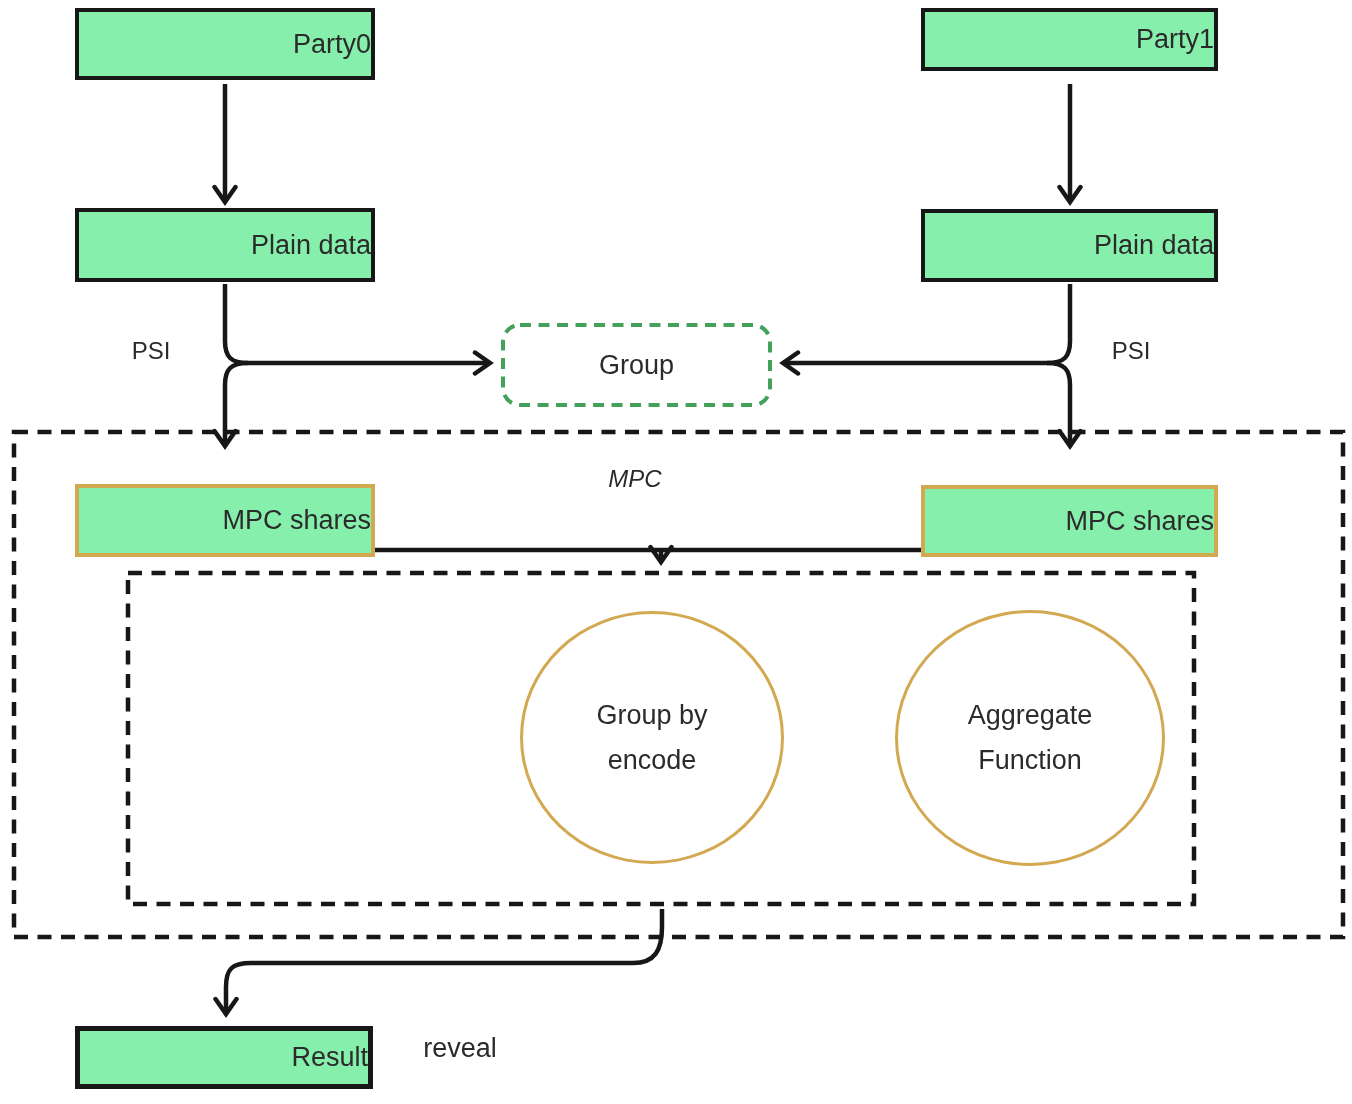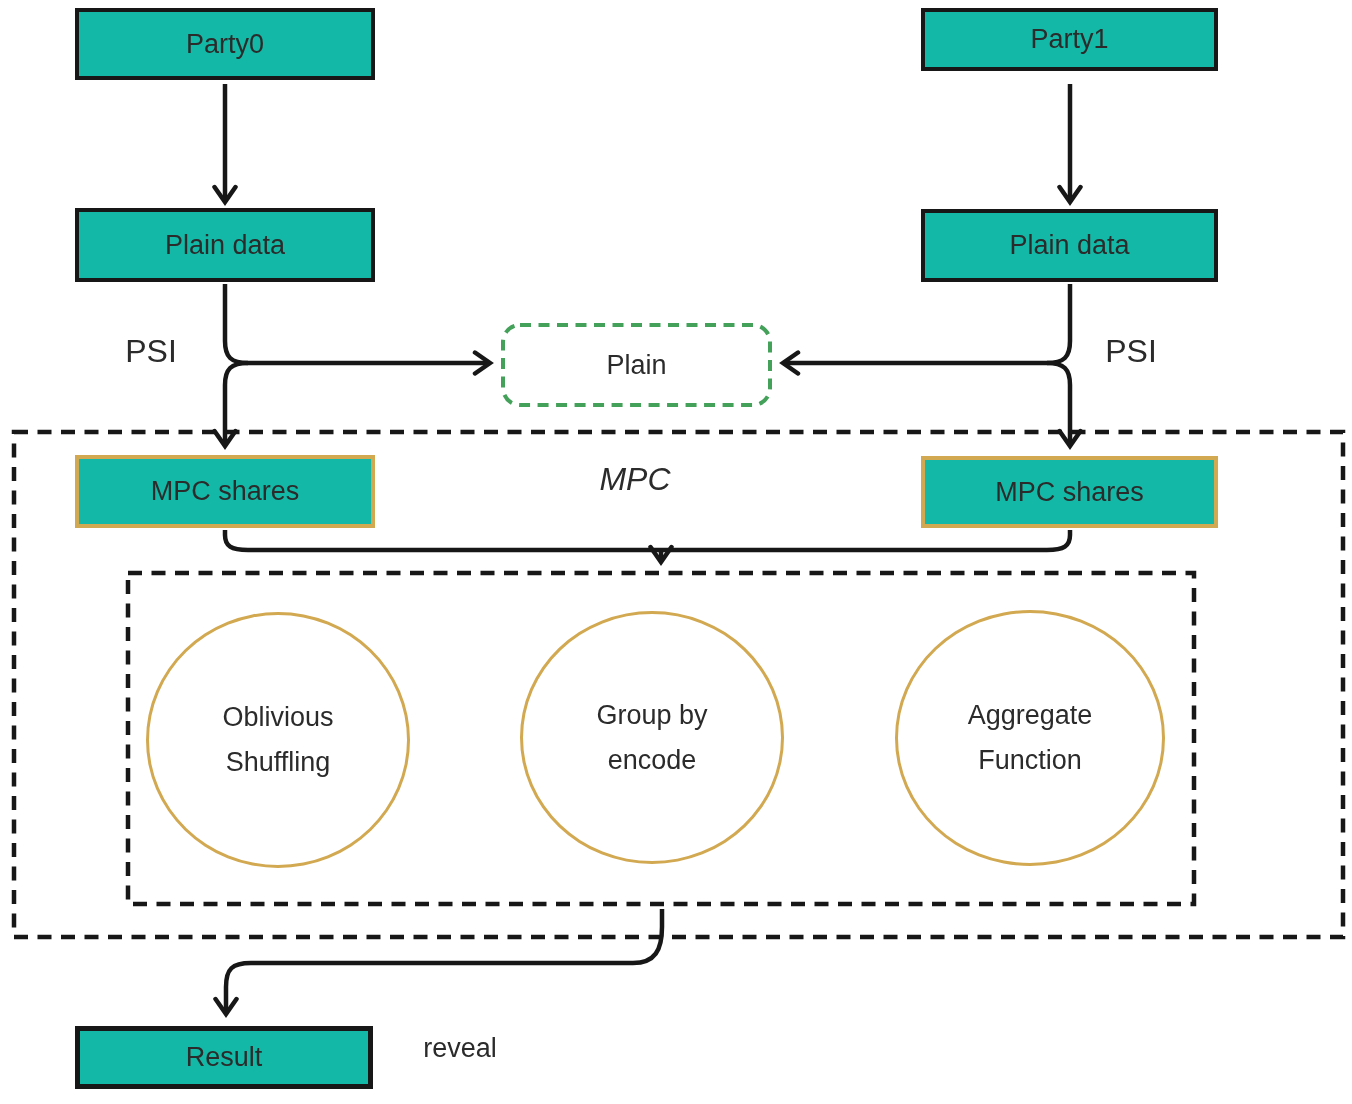--- a/index.html
+++ b/index.html
@@ -20,49 +20,49 @@
     position: absolute;
     left: 0; top: 0;
     width: 1352px;
     height: 1104px;
   }
   .node {
     position: absolute;
     box-sizing: border-box;
     display: flex;
     align-items: center;
-    justify-content: center;
+    justify-content: flex-end;
     font-size: 27px;
-    background: #14b8a6;
+    background: #86efac;
     text-align: center;
   }
   .black-box  { border: 4px solid #171717; }
   .result-box { border: 5px solid #171717; }
-  .gold-box   { border: 4px solid #d2a851; }
+  .gold-box   { border: 4px solid #d2a851; margin-top: 29px; }
   .circle {
     position: absolute;
     box-sizing: border-box;
     border: 3.5px solid #d2a851;
     border-radius: 50%;
     display: flex;
     flex-direction: column;
     align-items: center;
     justify-content: center;
     font-size: 27px;
     line-height: 45px;
     background: #ffffff;
     text-align: center;
   }
   .float-label {
     position: absolute;
     box-sizing: border-box;
     display: flex;
     align-items: center;
     justify-content: center;
-    font-size: 32px;
+    font-size: 24px;
     text-align: center;
     background: transparent;
   }
   .join-label {
     position: absolute;
     left: 503px; top: 325px;
     width: 267px; height: 80px;
     display: flex;
     align-items: center;
     justify-content: center;
@@ -115,39 +115,35 @@
 
   <div class="node black-box" style="left:75px; top:208px; width:300px; height:74px;">
     <span>Plain data</span>
   </div>
 
   <div class="node black-box" style="left:921px; top:209px; width:297px; height:73px;">
     <span>Plain data</span>
   </div>
 
   <div class="join-label">
-    <span>Plain</span>
+    <span>Group</span>
   </div>
 
   <div class="node gold-box" style="left:75px; top:455px; width:300px; height:73px;">
     <span>MPC shares</span>
   </div>
 
   <div class="node gold-box" style="left:921px; top:456px; width:297px; height:72px;">
     <span>MPC shares</span>
   </div>
 
   <div class="node result-box" style="left:75px; top:1026px; width:298px; height:63px;">
     <span>Result</span>
   </div>
 
-  <div class="circle" style="left:146px; top:612px; width:264px; height:256px;">
-    <span>Oblivious</span>
-    <span>Shuffling</span>
-  </div>
 
   <div class="circle" style="left:520px; top:611px; width:264px; height:253px;">
     <span>Group by</span>
     <span>encode</span>
   </div>
 
   <div class="circle" style="left:895px; top:610px; width:270px; height:256px;">
     <span>Aggregate</span>
     <span>Function</span>
   </div>

